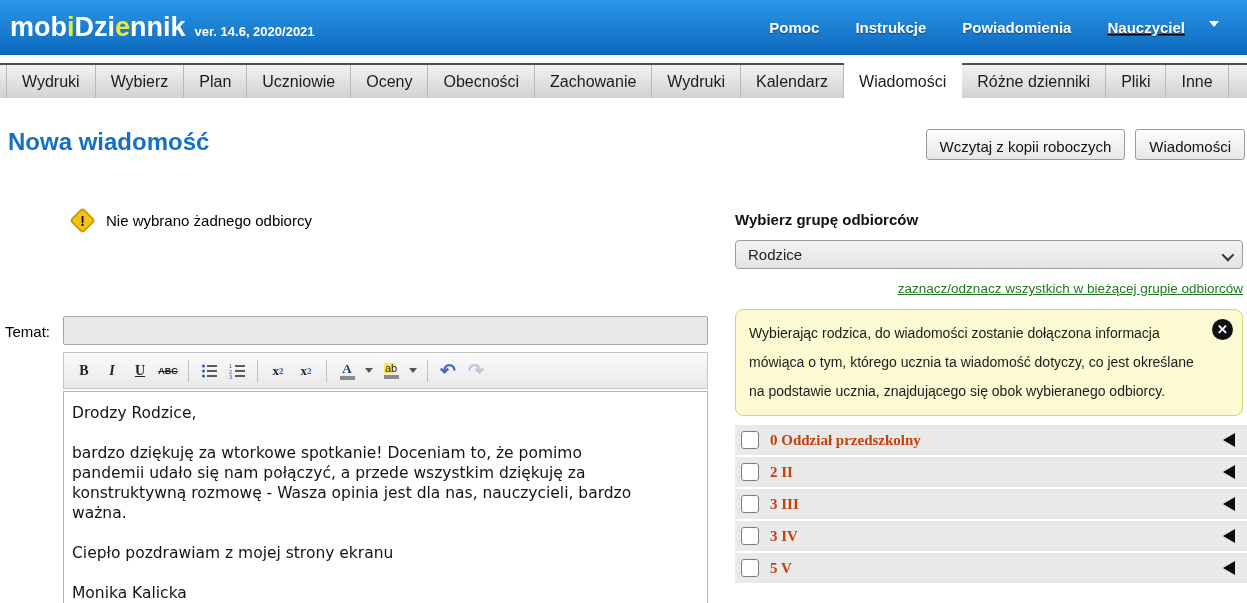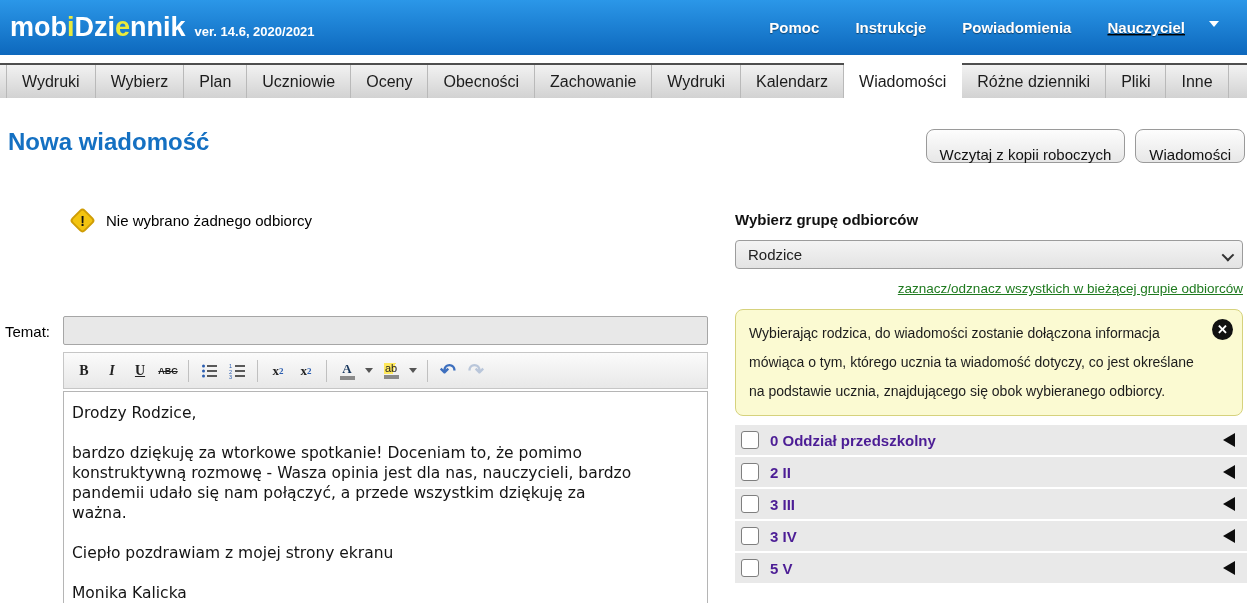--- a/index.html
+++ b/index.html
@@ -37,22 +37,22 @@
   .tab:first-child { border-left:1px solid #b9b9b9; }
   .tab.active {
     background:#fff; margin-top:-8px; padding-top:8px; line-height:33px;
     border-right-color:transparent; border-left:none; position:relative;
   }
 
   
   .page-title { position:absolute; left:8px; top:128px; font-size:24px; font-weight:bold; color:#1470c2; }
   .top-buttons { position:absolute; right:2px; top:129px; display:flex; gap:10px; }
   .btn {
-    height:31px; padding:16px 13px; font-size:15px; color:#111;
-    background:linear-gradient(#fdfdfd,#e7e7e7); border:1px solid #9a9a9a; border-radius:8px;
+    height:31px; padding:8px 13px; font-size:15px; color:#111;
+    background:linear-gradient(#fdfdfd,#e7e7e7); border:1px solid #9a9a9a; border-radius:3px;
     font-family:"Liberation Sans", sans-serif; cursor:pointer; white-space:nowrap;
   }
 
   
   .warning-row { position:absolute; left:73px; top:211px; display:flex; align-items:center; }
   .warning-icon {
     width:19px; height:19px; background:#f3c410; border:2px solid #cf9d06;
     transform:rotate(45deg); border-radius:4px; position:relative; flex:0 0 auto;
   }
   .warning-icon span {
@@ -124,21 +124,21 @@
   }
   .class-list { margin-top:9px; width:512px; }
   .class-row {
     height:30px; background:#e9e9e9; margin-bottom:2px;
     display:flex; align-items:center; padding:0 12px 0 6px; cursor:pointer;
   }
   .class-checkbox {
     width:18px; height:18px; appearance:none; -webkit-appearance:none;
     background:#fff; border:1px solid #7f7f7f; border-radius:3px; cursor:pointer; flex:0 0 auto;
   }
-  .class-label { margin-left:11px; font-size:15px; font-weight:bold; color:#4c1d95; flex:1; }
+  .class-label { margin-left:11px; font-size:15px; font-weight:bold; color:#c2410c; flex:1;font-family:Liberation Serif, serif; }
   .expand-triangle { width:0; height:0; border-top:7px solid transparent; border-bottom:7px solid transparent; border-right:12px solid #0d0d0d; }
 </style>
 </head>
 <body>
 
 <div class="screen">
 
   <header class="app-header">
     <div class="logo">
       <span><span>mob</span><span class="accent">i</span><span>Dzi</span><span class="accent">e</span><span>nnik</span></span>
@@ -237,22 +237,22 @@
       </span>
       <span class="tb-caret"></span>
       <span class="tb-sep"></span>
       <span class="tb-btn tb-undo">↶</span>
       <span class="tb-btn tb-redo">↷</span>
     </div>
     <div class="editor-body">
       <div class="editor-line">Drodzy Rodzice,</div>
       <div class="editor-line"></div>
       <div class="editor-line">bardzo dziękuję za wtorkowe spotkanie! Doceniam to, że pomimo</div>
+      <div class="editor-line">pandemii udało się nam połączyć, a przede wszystkim dziękuję za</div>
       <div class="editor-line">konstruktywną rozmowę - Wasza opinia jest dla nas, nauczycieli, bardzo</div>
-      <div class="editor-line">pandemii udało się nam połączyć, a przede wszystkim dziękuję za</div>
       <div class="editor-line">ważna.</div>
       <div class="editor-line"></div>
       <div class="editor-line">Ciepło pozdrawiam z mojej strony ekranu</div>
       <div class="editor-line"></div>
       <div class="editor-line">Monika Kalicka</div>
     </div>
   </div>
 
   <div class="right-col">
     <div class="group-label">Wybierz grupę odbiorców</div>

